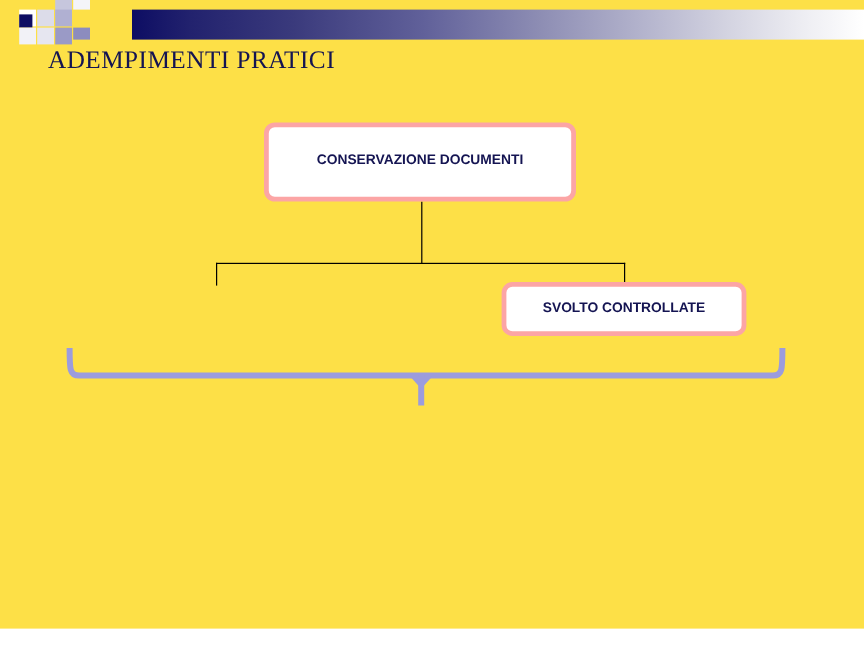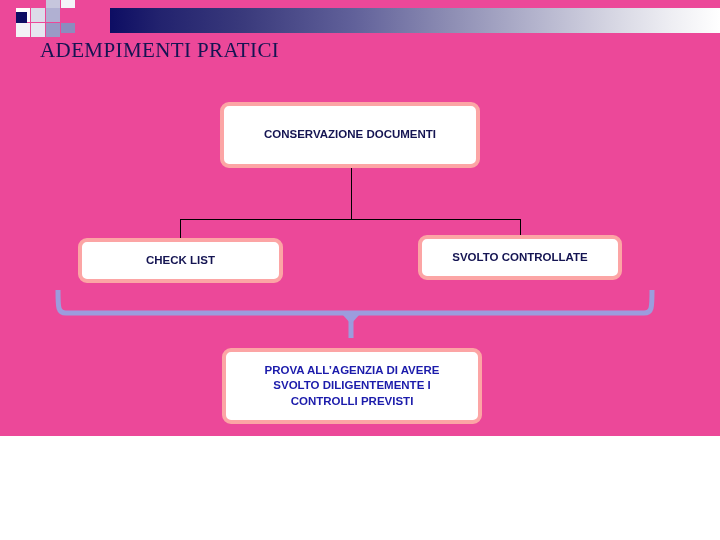--- a/index.html
+++ b/index.html
@@ -6,22 +6,22 @@
     margin: 0;
     padding: 0;
     background: #ffffff;
   }
   body {
     font-family: "Liberation Sans", sans-serif;
   }
   #slide {
     position: relative;
     width: 720px;
-    height: 436px;
-    background: #ec4899;
+    height: 524px;
+    background: #fde047;
     overflow: hidden;
     text-decoration: underline;
   }
 
   
   .hdr-bar {
     position: absolute;
     left: 110px;
     top: 8px;
     width: 610px;
@@ -144,29 +144,19 @@
   <svg id="brace" viewBox="0 0 610 55" preserveAspectRatio="none">
     <path d="M 8,2 C 8,20 8,25 16,25 L 294,25 L 302,25 L 594,25 C 602,25 602,20 602,2" fill="none" stroke="#9c9cdd" stroke-width="5" stroke-linecap="butt"></path>
     <path d="M 301,25 L 301,50" fill="none" stroke="#9c9cdd" stroke-width="5"></path>
     <path d="M 292,26 L 301,36 L 310,26 Z" fill="#9c9cdd"></path>
   </svg>
 
   <div class="box" id="box-conservazione">
     <span>CONSERVAZIONE DOCUMENTI</span>
   </div>
 
-  <div class="box" id="box-checklist">
-    <span>CHECK LIST</span>
-  </div>
 
   <div class="box" id="box-fatture">
     <span>SVOLTO CONTROLLATE</span>
   </div>
 
-  <div class="box" id="box-prova" style="color: rgb(27, 27, 171);">
-    <div class="lines">
-      <div>PROVA ALL’AGENZIA DI AVERE</div>
-      <div>SVOLTO DILIGENTEMENTE I</div>
-      <div>CONTROLLI PREVISTI</div>
-    </div>
-  </div>
 
 </div>
 
 </body></html>

